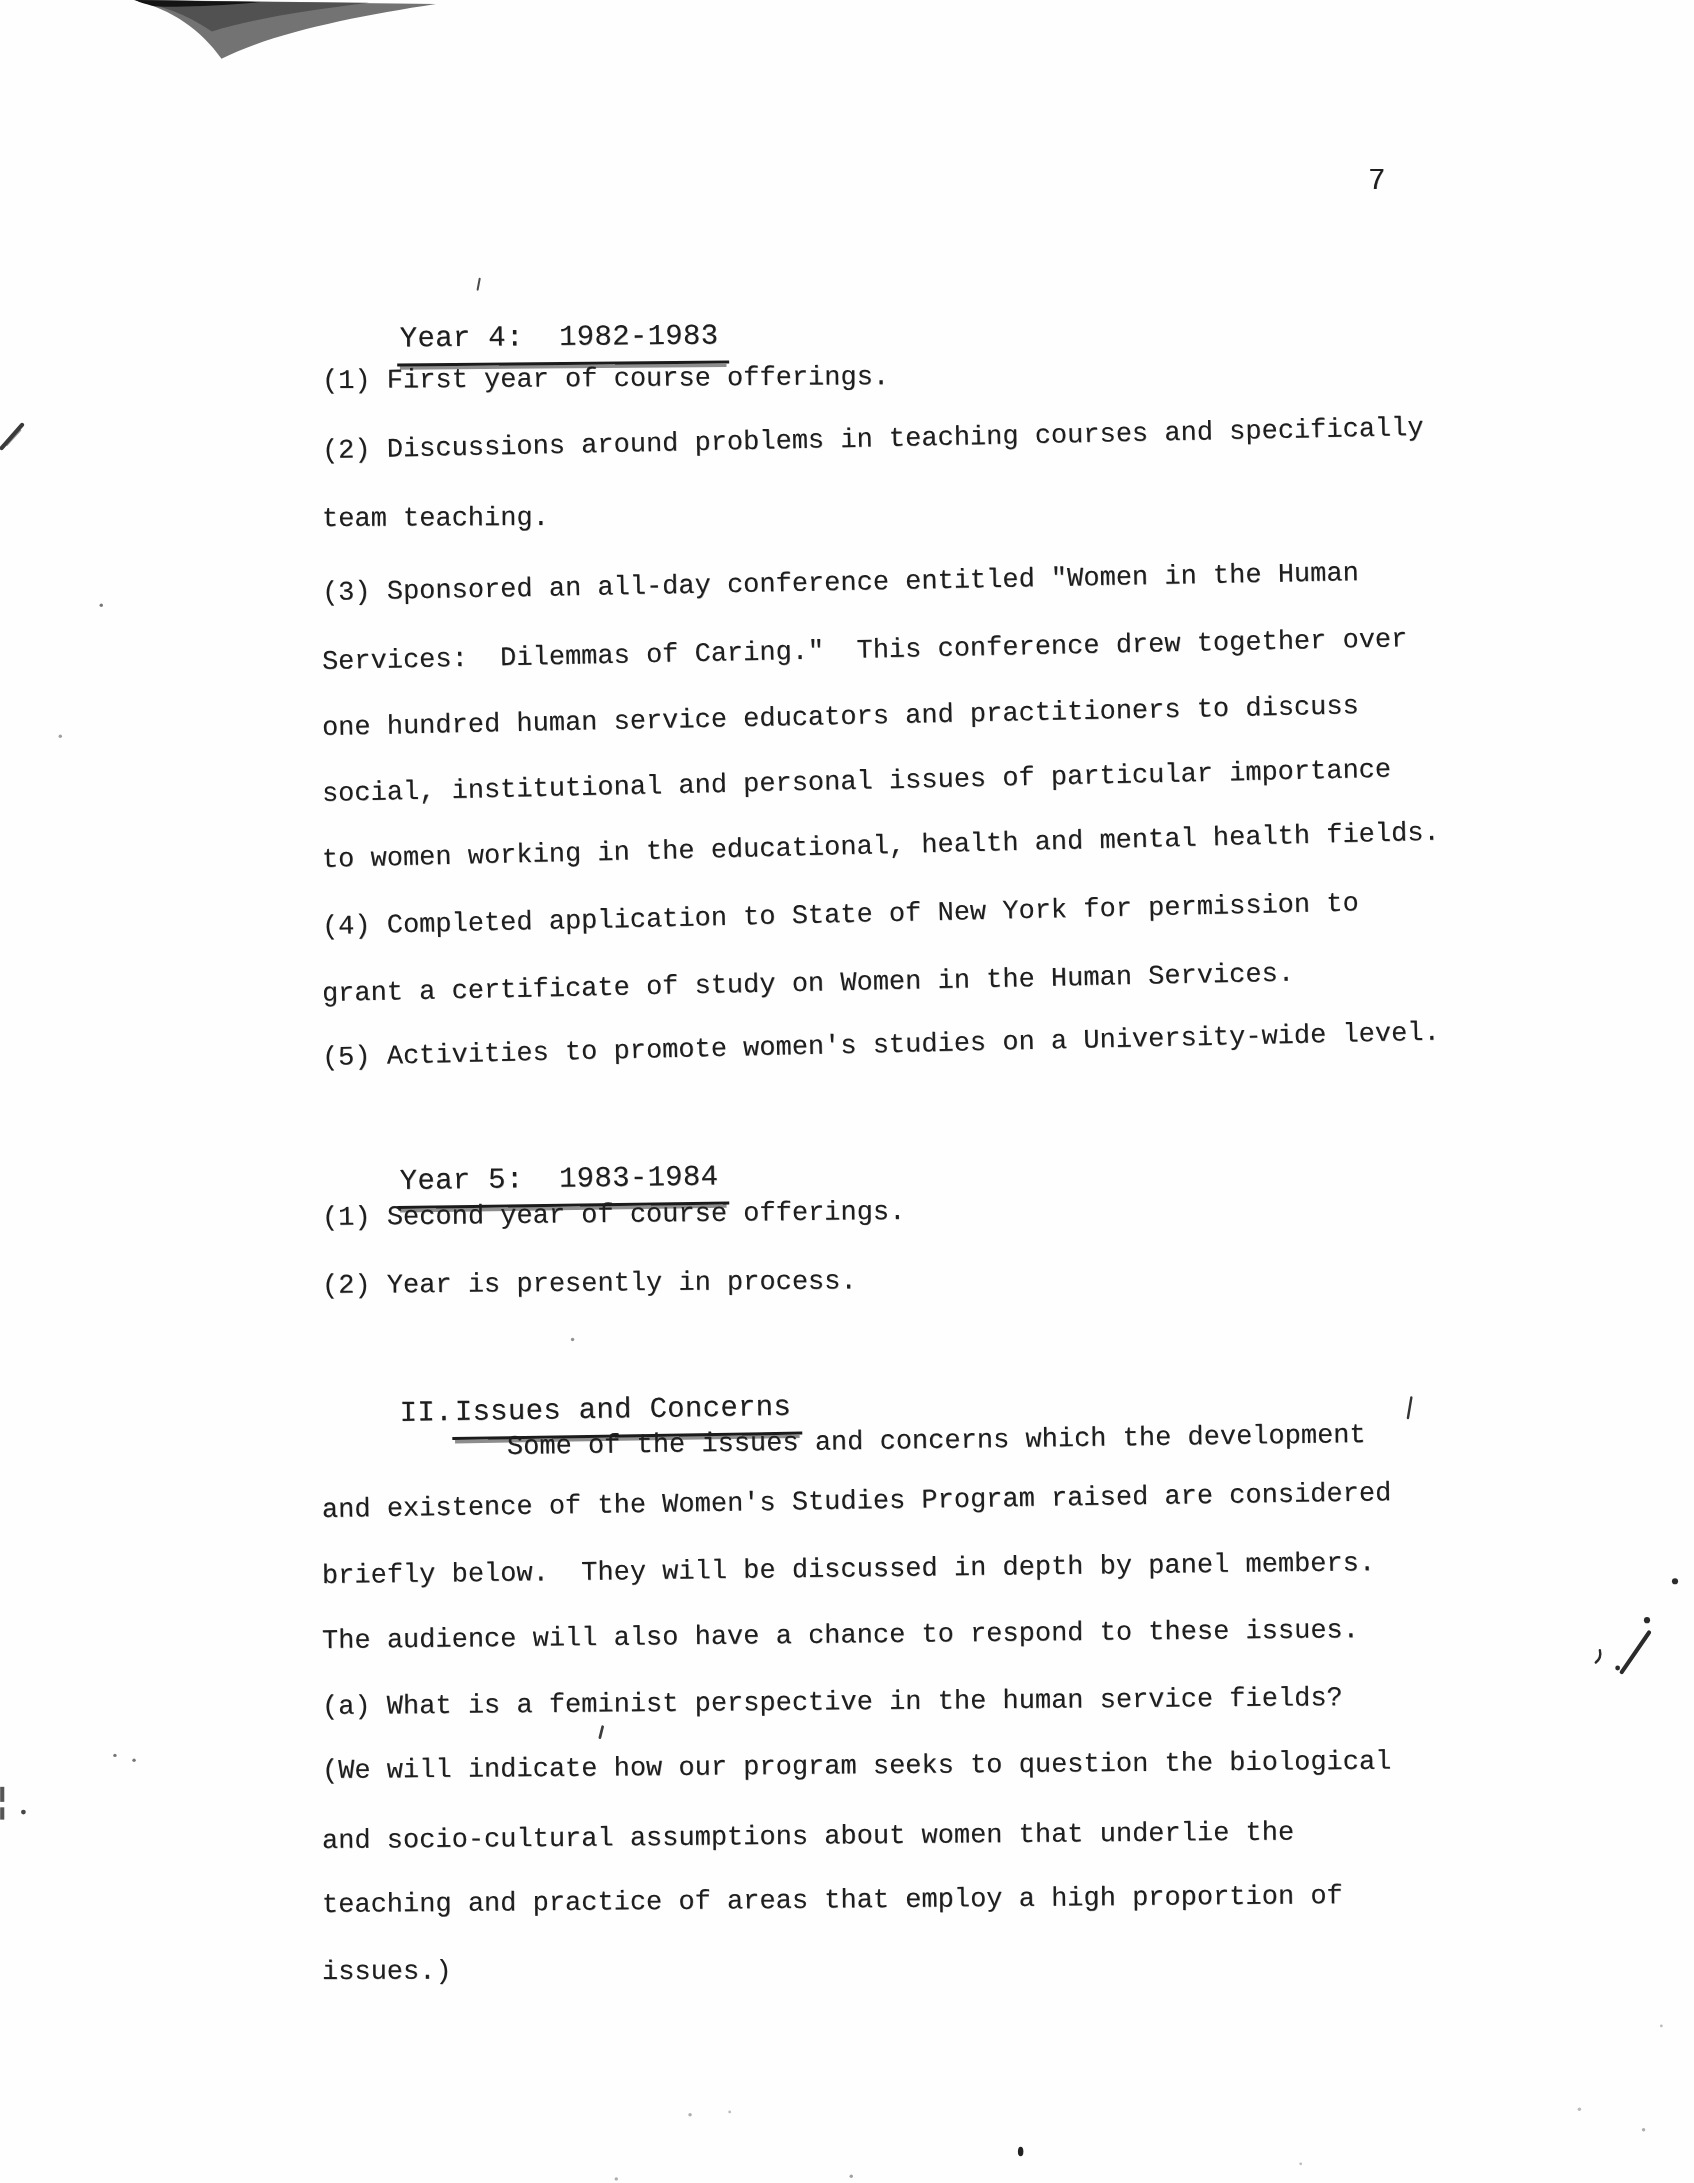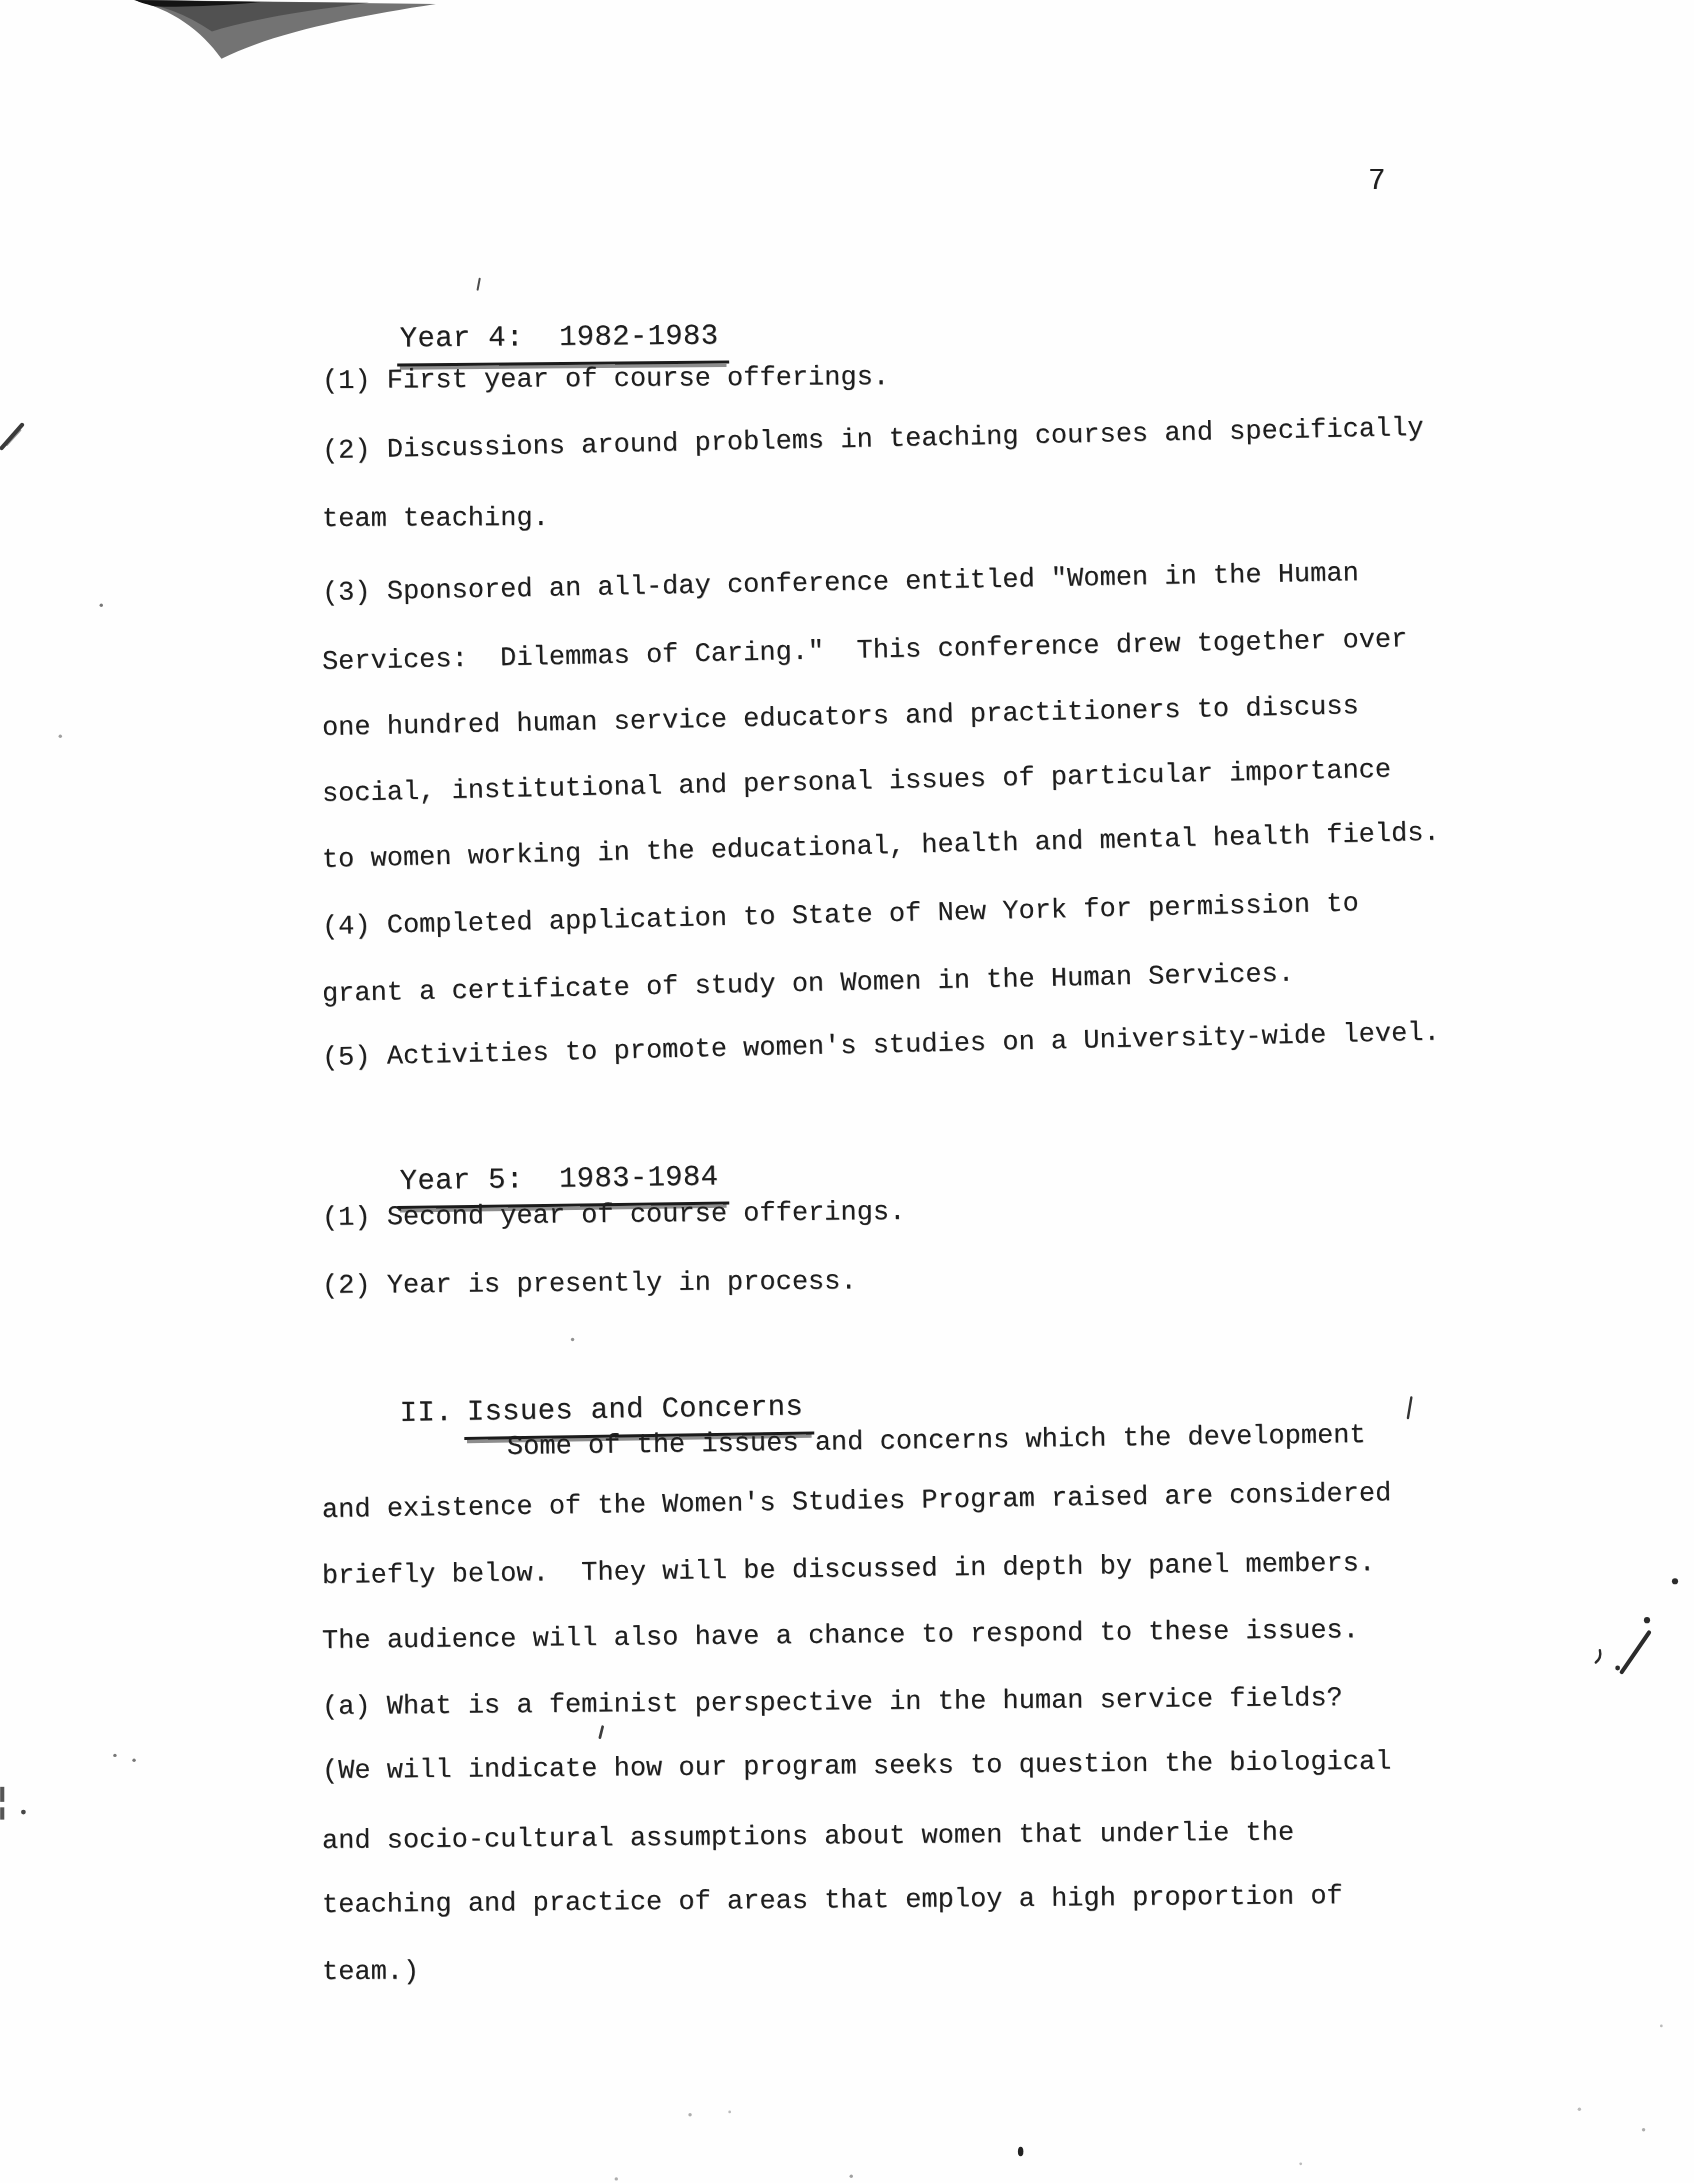--- a/index.html
+++ b/index.html
@@ -31,21 +31,21 @@
   }
   .heading { font-size: 29px; left: 329px; letter-spacing: 0.3px; }
   .indent { left: 507px; }
   .underline {
     display: inline-block;
     border-bottom: 3.4px solid #1b1b1b;
     padding: 0 11px 6.1px 2.7px;
     margin-left: -2.7px;
     box-shadow: 0 6.1px 0 -2.7px rgba(27,27,27,0.50);
   }
-  .hprefix { margin-right: 14px; font-family: Liberation Mono, monospace; }
+  .hprefix { margin-right: 2px; font-family: Liberation Mono, monospace; }
   .artifacts {
     position: absolute;
     left: 0; top: 0;
     pointer-events: none;
   }
   
   .t02 { transform: rotate(-0.2deg); }
   .t03 { transform: rotate(-0.3deg); }
   .t04 { transform: rotate(-0.4deg); }
   .t05 { transform: rotate(-0.5deg); }
@@ -141,16 +141,16 @@
     <span class="hprefix">II.</span><span class="underline">Issues and Concerns</span>
   </div>
   <div class="ln indent t08" style="top:1429px">Some of the issues and concerns which the development</div>
   <div class="ln t09" style="top:1492px">and existence of the Women's Studies Program raised are considered</div>
   <div class="ln t07" style="top:1558px">briefly below.  They will be discussed in depth by panel members.</div>
   <div class="ln t06" style="top:1623px">The audience will also have a chance to respond to these issues.</div>
   <div class="ln t05" style="top:1689px">(a) What is a feminist perspective in the human service fields?</div>
   <div class="ln t05" style="top:1753px">(We will indicate how our program seeks to question the biological</div>
   <div class="ln t05" style="top:1823px">and socio-cultural assumptions about women that underlie the</div>
   <div class="ln t05" style="top:1887px">teaching and practice of areas that employ a high proportion of</div>
-  <div class="ln t02" style="top:1954px">team.)</div>
+  <div class="ln t02" style="top:1954px">issues.)</div>
 
 </div>
 
 
 </body></html>

